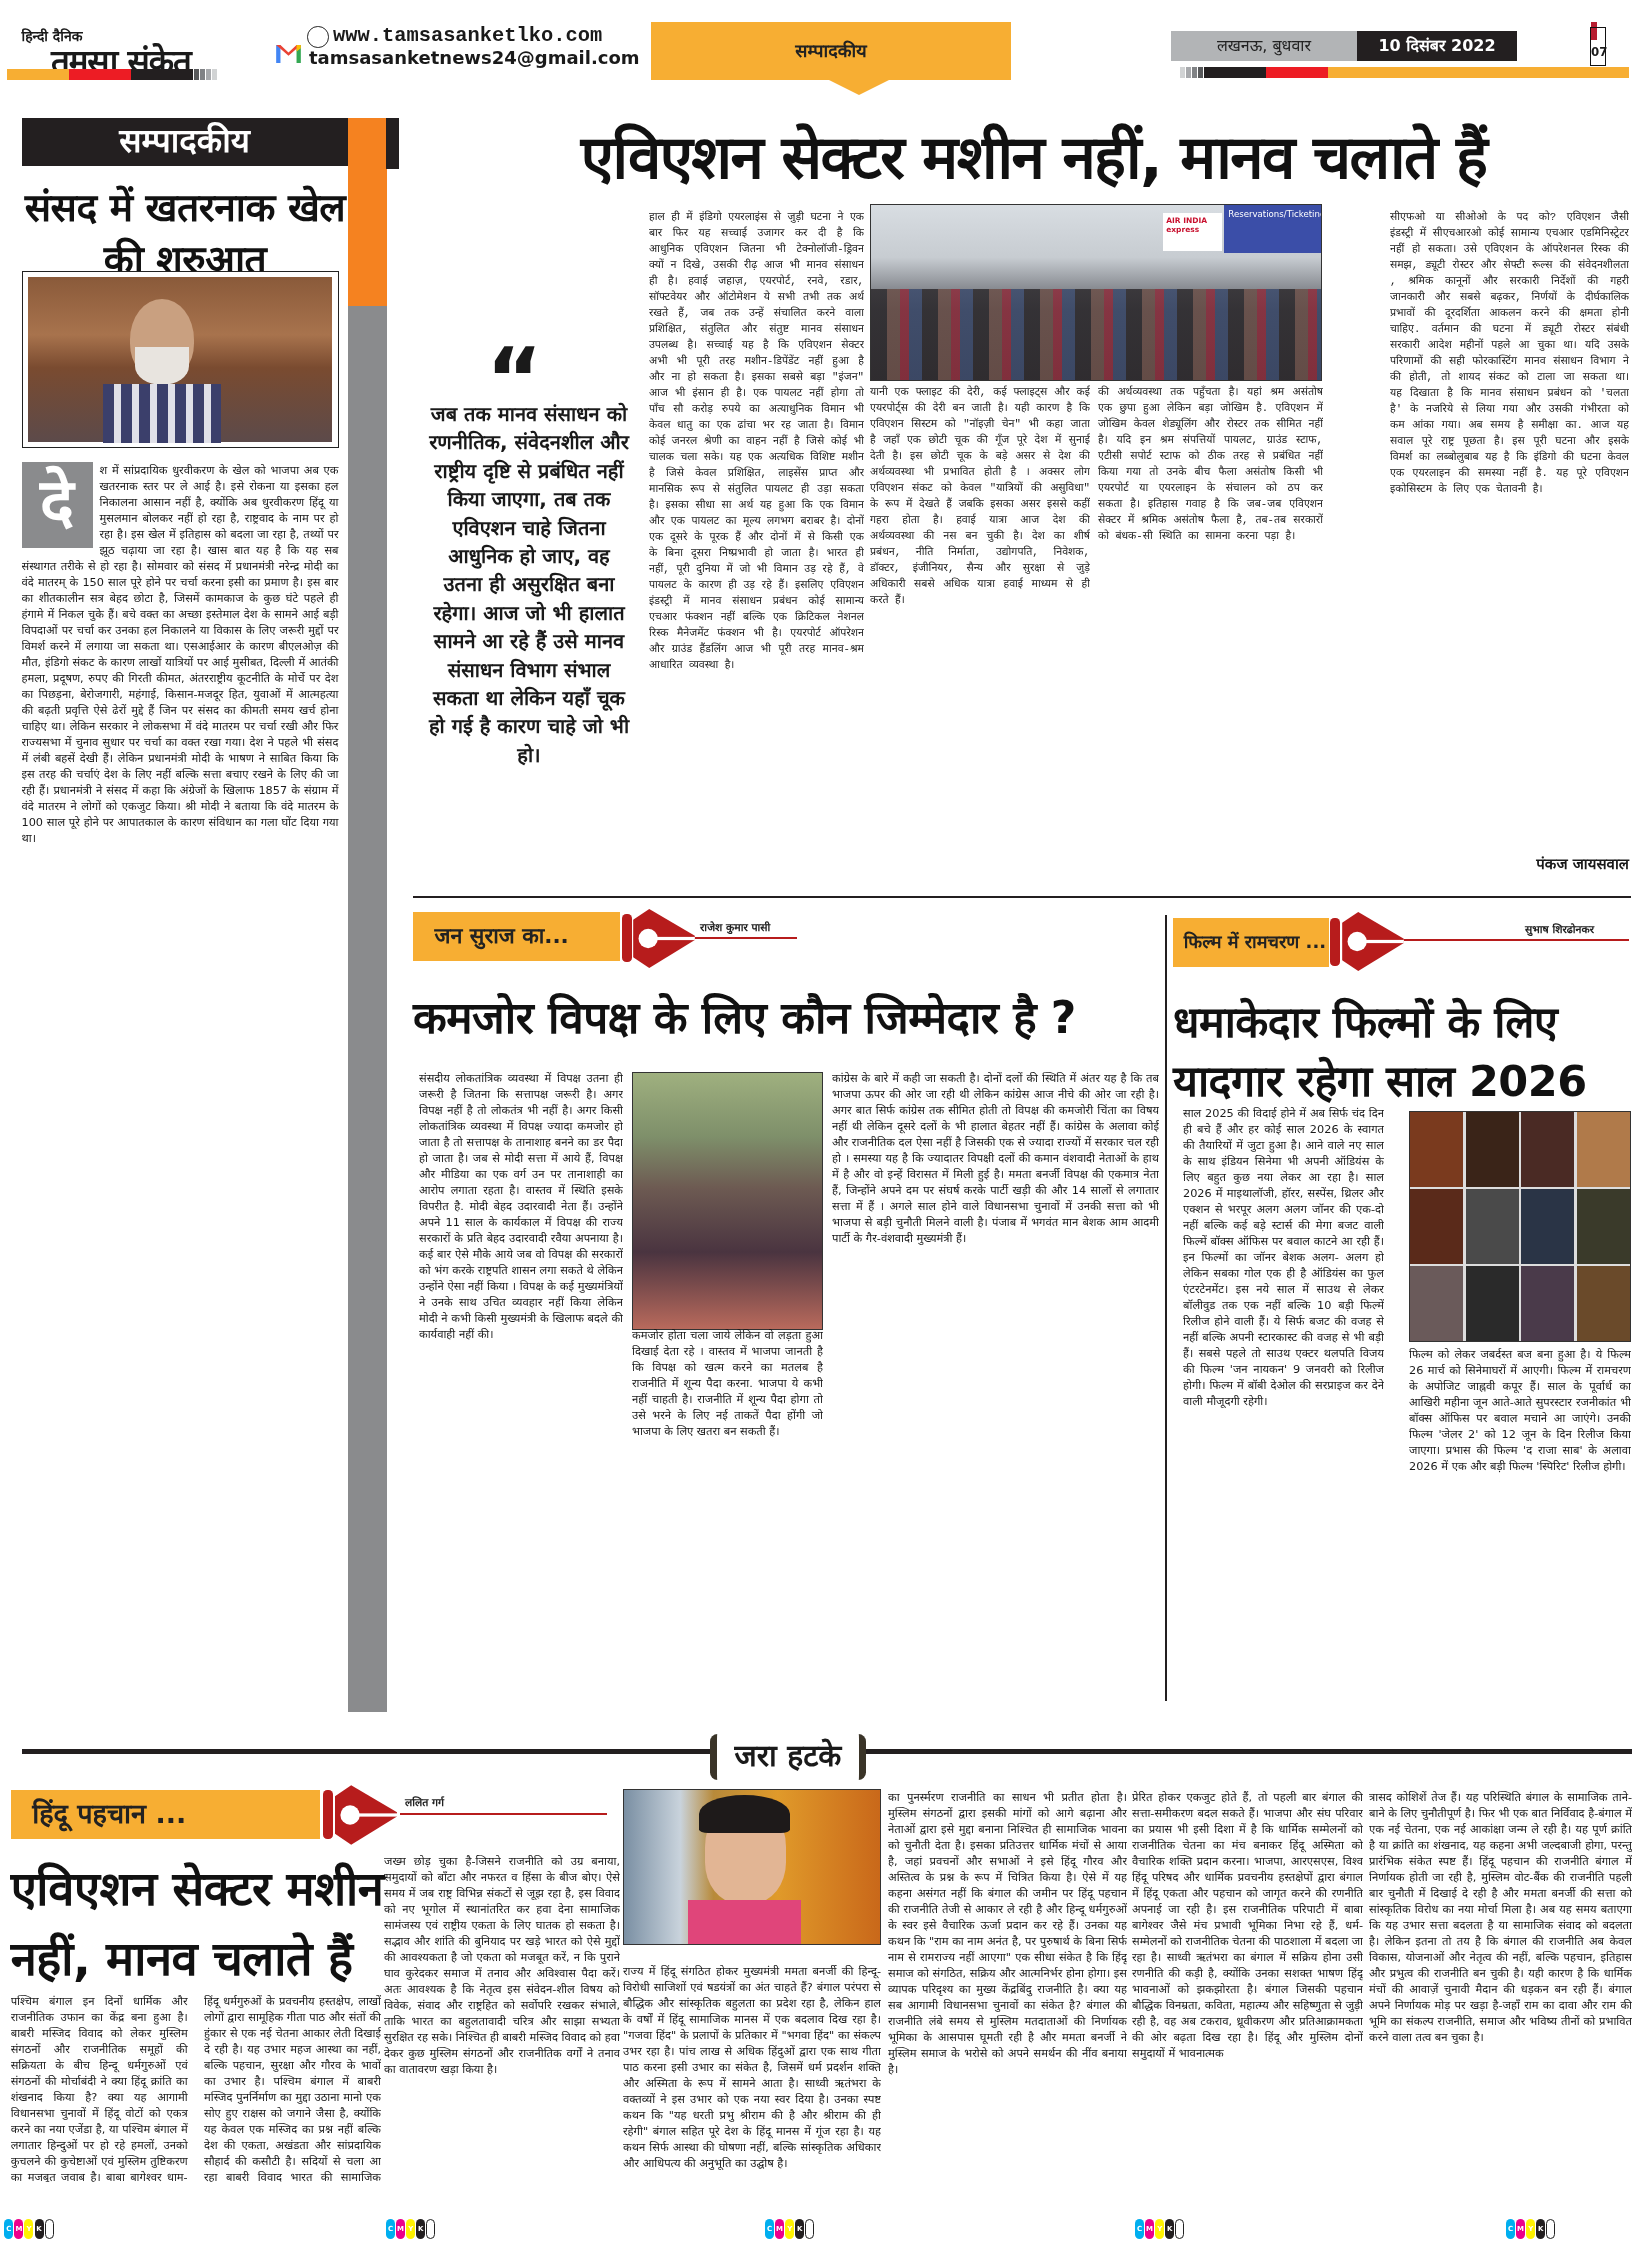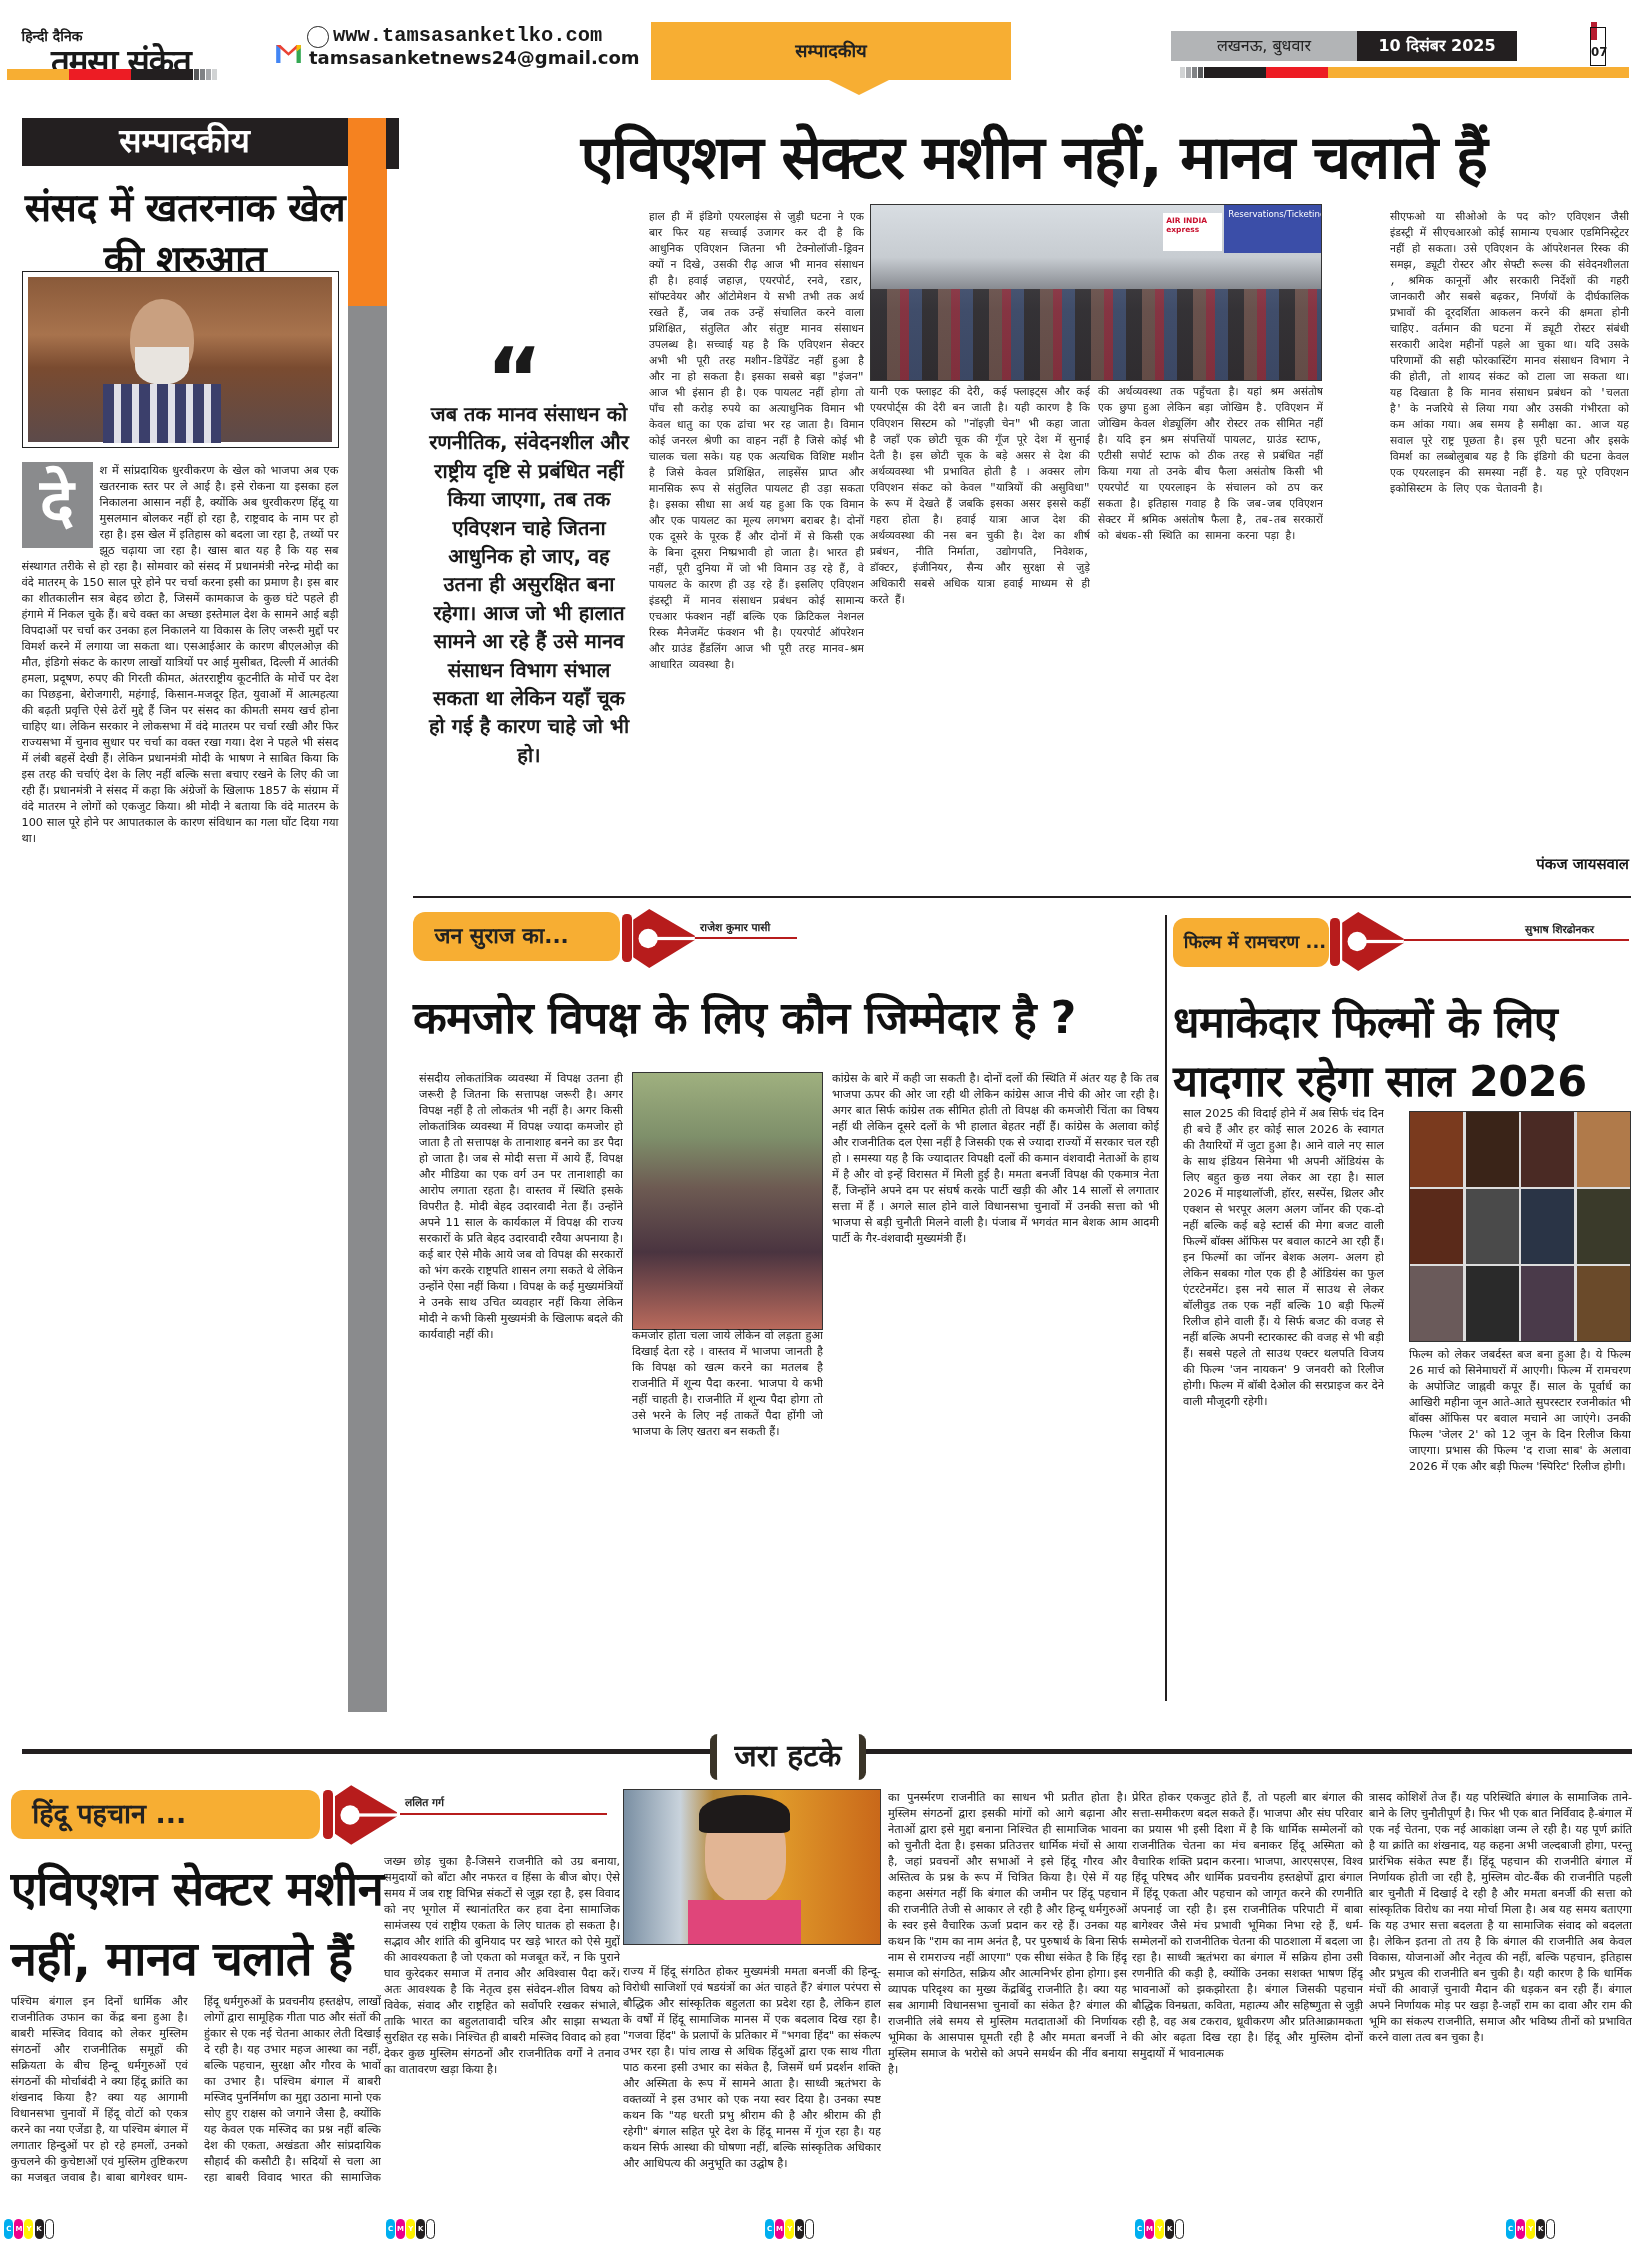--- a/index.html
+++ b/index.html
@@ -34,21 +34,21 @@
   .dropcap { left: 21.5px; top: 462px; width: 71px; height: 86px; background: #8a8b8d; color: #fff; font-size: 64px; font-weight: 900; text-align: center; line-height: 81px; }
 
   
   .main-headline { left: 419px; top: 122px; width: 1229px; font-size: 60px; text-align: center; line-height: 70px; letter-spacing: -1.6px; }
   .quote-mark { left: 486px; top: 352px; font-size: 86px; font-weight: 900; line-height: 54px; }
   .pull-quote { left: 427px; top: 400px; width: 204px; font-size: 20px; line-height: 28.4px; font-weight: 800; text-align: center; }
   .main-photo { left: 870px; top: 204px; width: 452px; height: 177px; }
   .byline-right { font-size: 15px; font-weight: 900; text-align: right; }
 
   .hrule { height: 2.1px; background: #231f20; }
-  .kicker { background: #f7ae33; font-size: 21.5px; font-weight: 700; color: #222; padding-left: 21.5px; line-height: 48px; border-radius: 12px; }
+  .kicker { background: #f7ae33; font-size: 21.5px; font-weight: 700; color: #222; padding-left: 21.5px; line-height: 48px; }
   .pen-bar { background: #b71c1c; border-radius: 4.3px; }
   .author-line { height: 1.6px; background: #b71c1c; }
   .author { font-size: 10.7px; font-weight: 700; color: #222; }
 
   .img-box { border: 1.1px solid #333; overflow: hidden; }
   .cmyk { display: flex; gap: 1.1px; }
   .cmyk span { width: 9px; height: 20.4px; border-radius: 4.8px; color: #fff; font-size: 7px; text-align: center; line-height: 20.4px; font-weight: 700; }
 </style>
 </head>
 <body>
@@ -72,21 +72,21 @@
 <div class="abs stripe" style="left:194px;width:4.8px;background:#58595b;"></div>
 <div class="abs stripe" style="left:200px;width:4.8px;background:#808285;"></div>
 <div class="abs stripe" style="left:206px;width:4.8px;background:#a7a9ac;"></div>
 <div class="abs stripe" style="left:212px;width:4.8px;background:#d1d3d4;"></div>
 
 <div class="abs section-tab"></div>
 <div class="abs section-tab-label">सम्पादकीय</div>
 <div class="abs section-tab-arrow"></div>
 
 <div class="abs date-city">लखनऊ, बुधवार</div>
-<div class="abs date-value">10 दिसंबर 2025</div>
+<div class="abs date-value">10 दिसंबर 2022</div>
 <div class="abs page-ribbon"></div>
 <div class="abs page-box">07</div>
 
 <div class="abs stripe" style="left:1180px;width:4.8px;top:67px;background:#d1d3d4;"></div>
 <div class="abs stripe" style="left:1186px;width:4.8px;top:67px;background:#a7a9ac;"></div>
 <div class="abs stripe" style="left:1192px;width:4.8px;top:67px;background:#808285;"></div>
 <div class="abs stripe" style="left:1198px;width:4.8px;top:67px;background:#58595b;"></div>
 <div class="abs stripe" style="left:1204px;width:62px;top:67px;background:#231f20;"></div>
 <div class="abs stripe" style="left:1266px;width:62px;top:67px;background:#ed1c24;"></div>
 <div class="abs stripe" style="left:1328px;width:301px;top:67px;background:#f7ae33;"></div>

